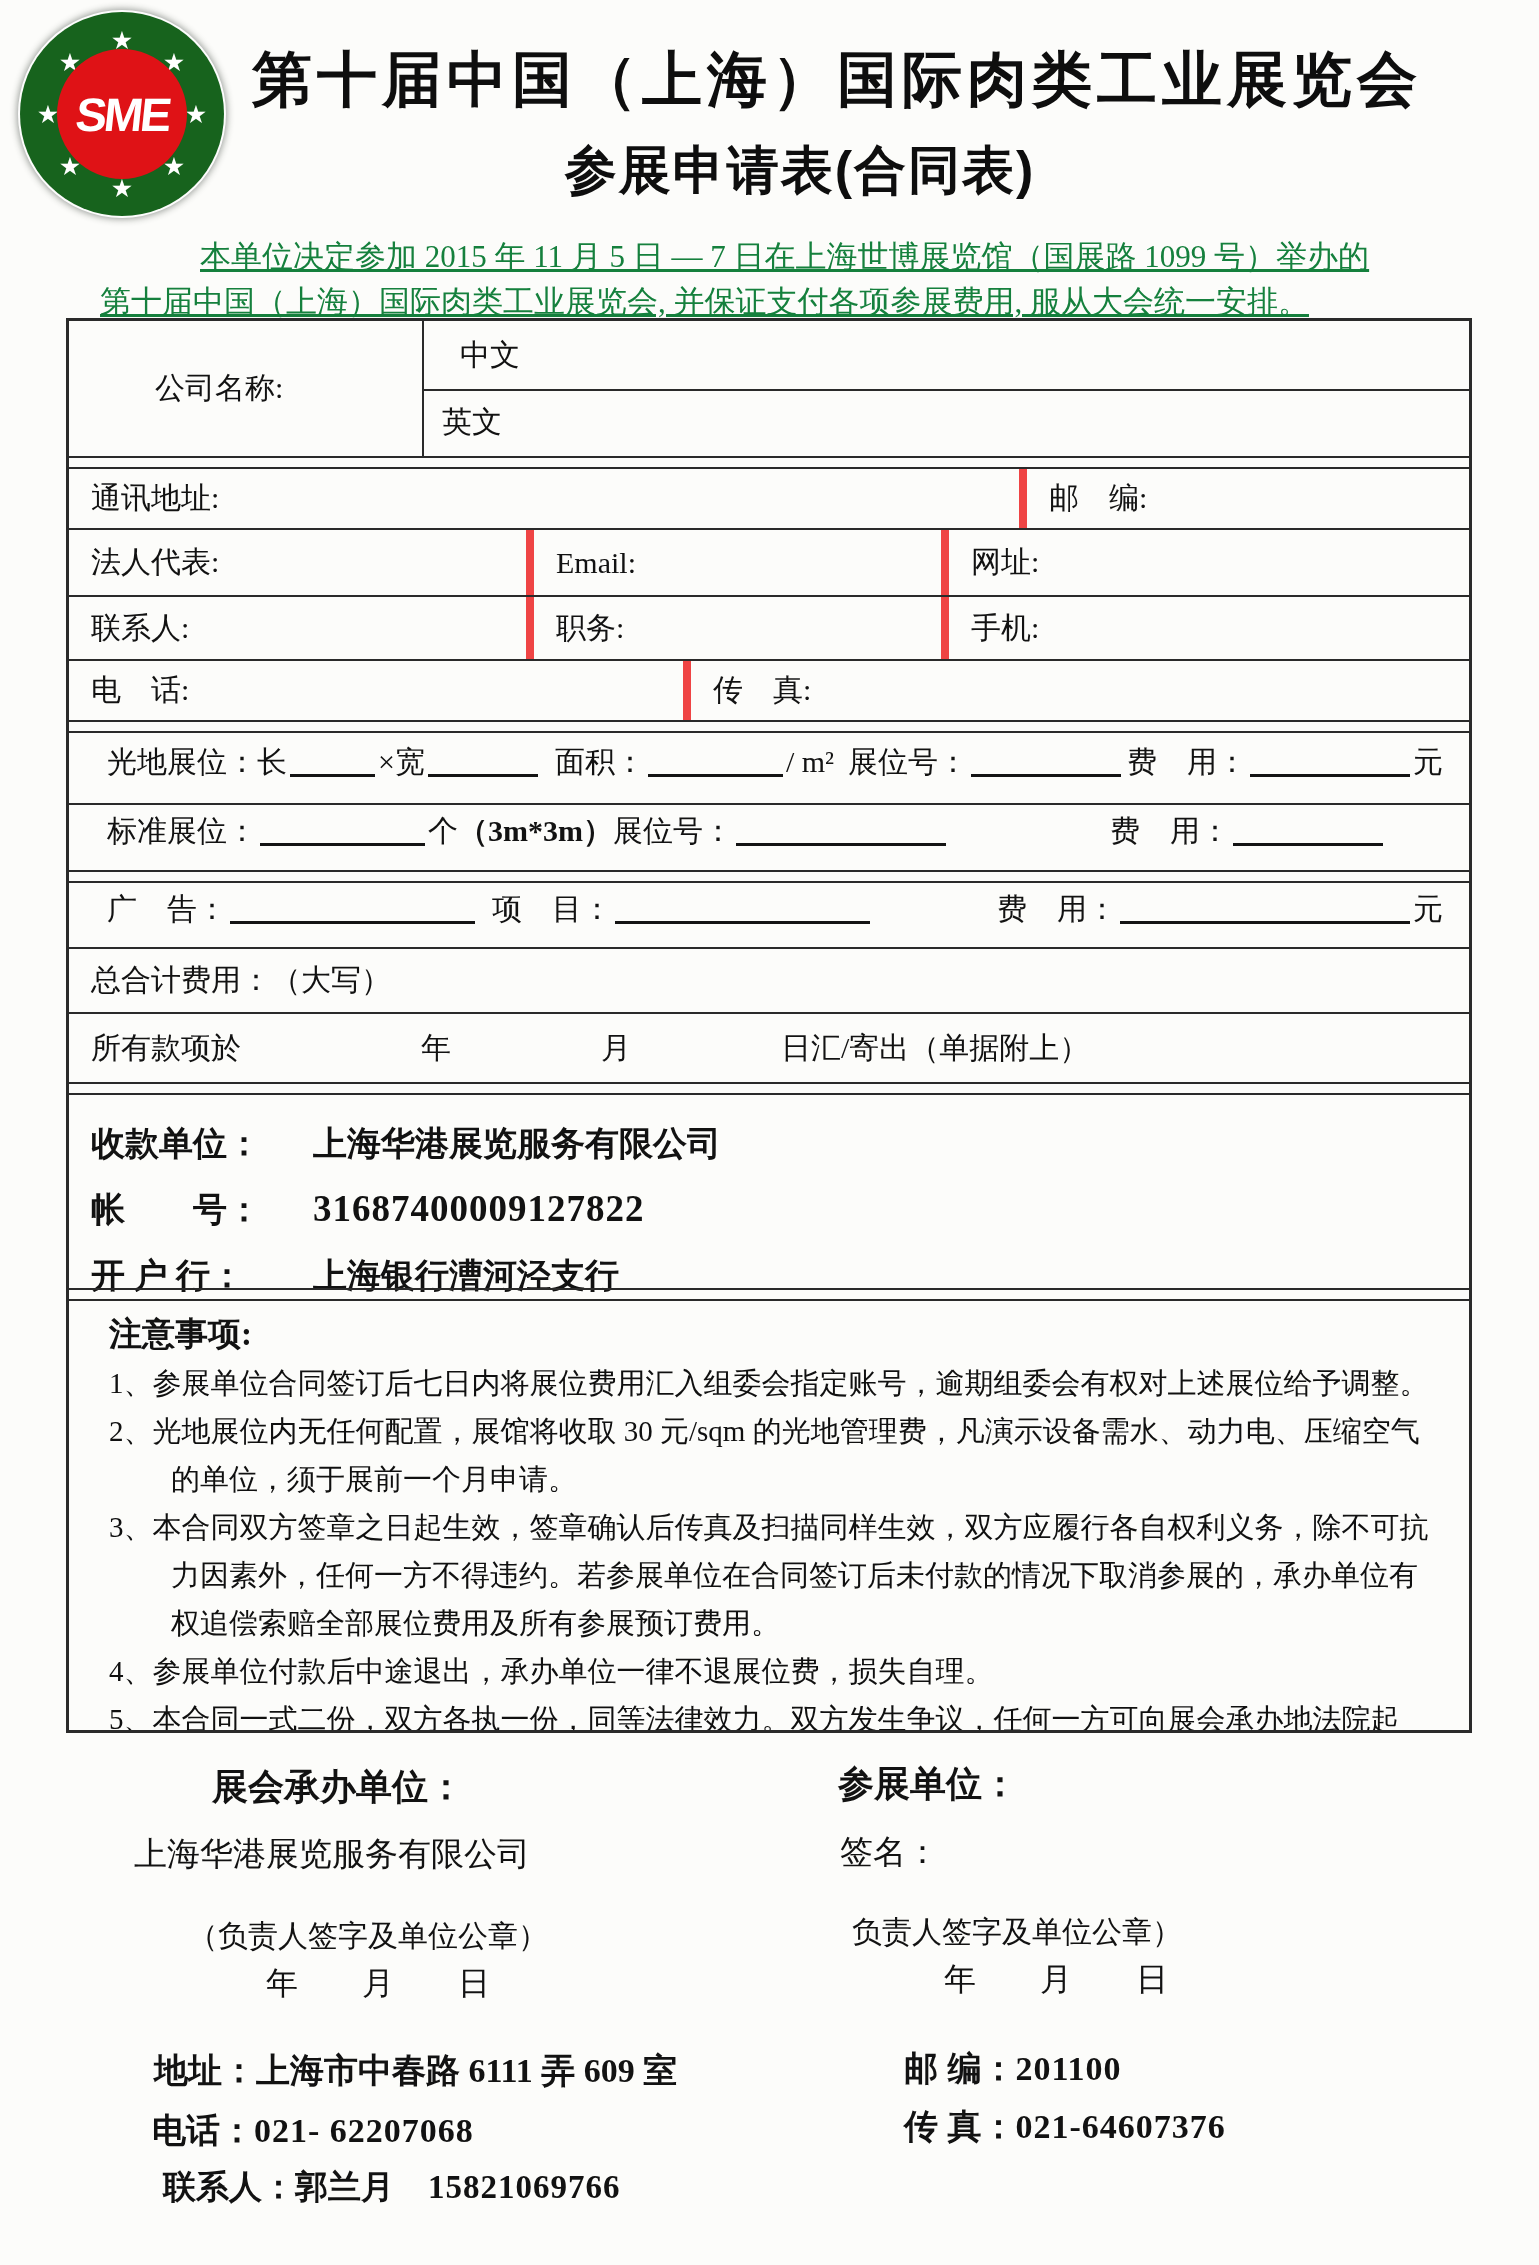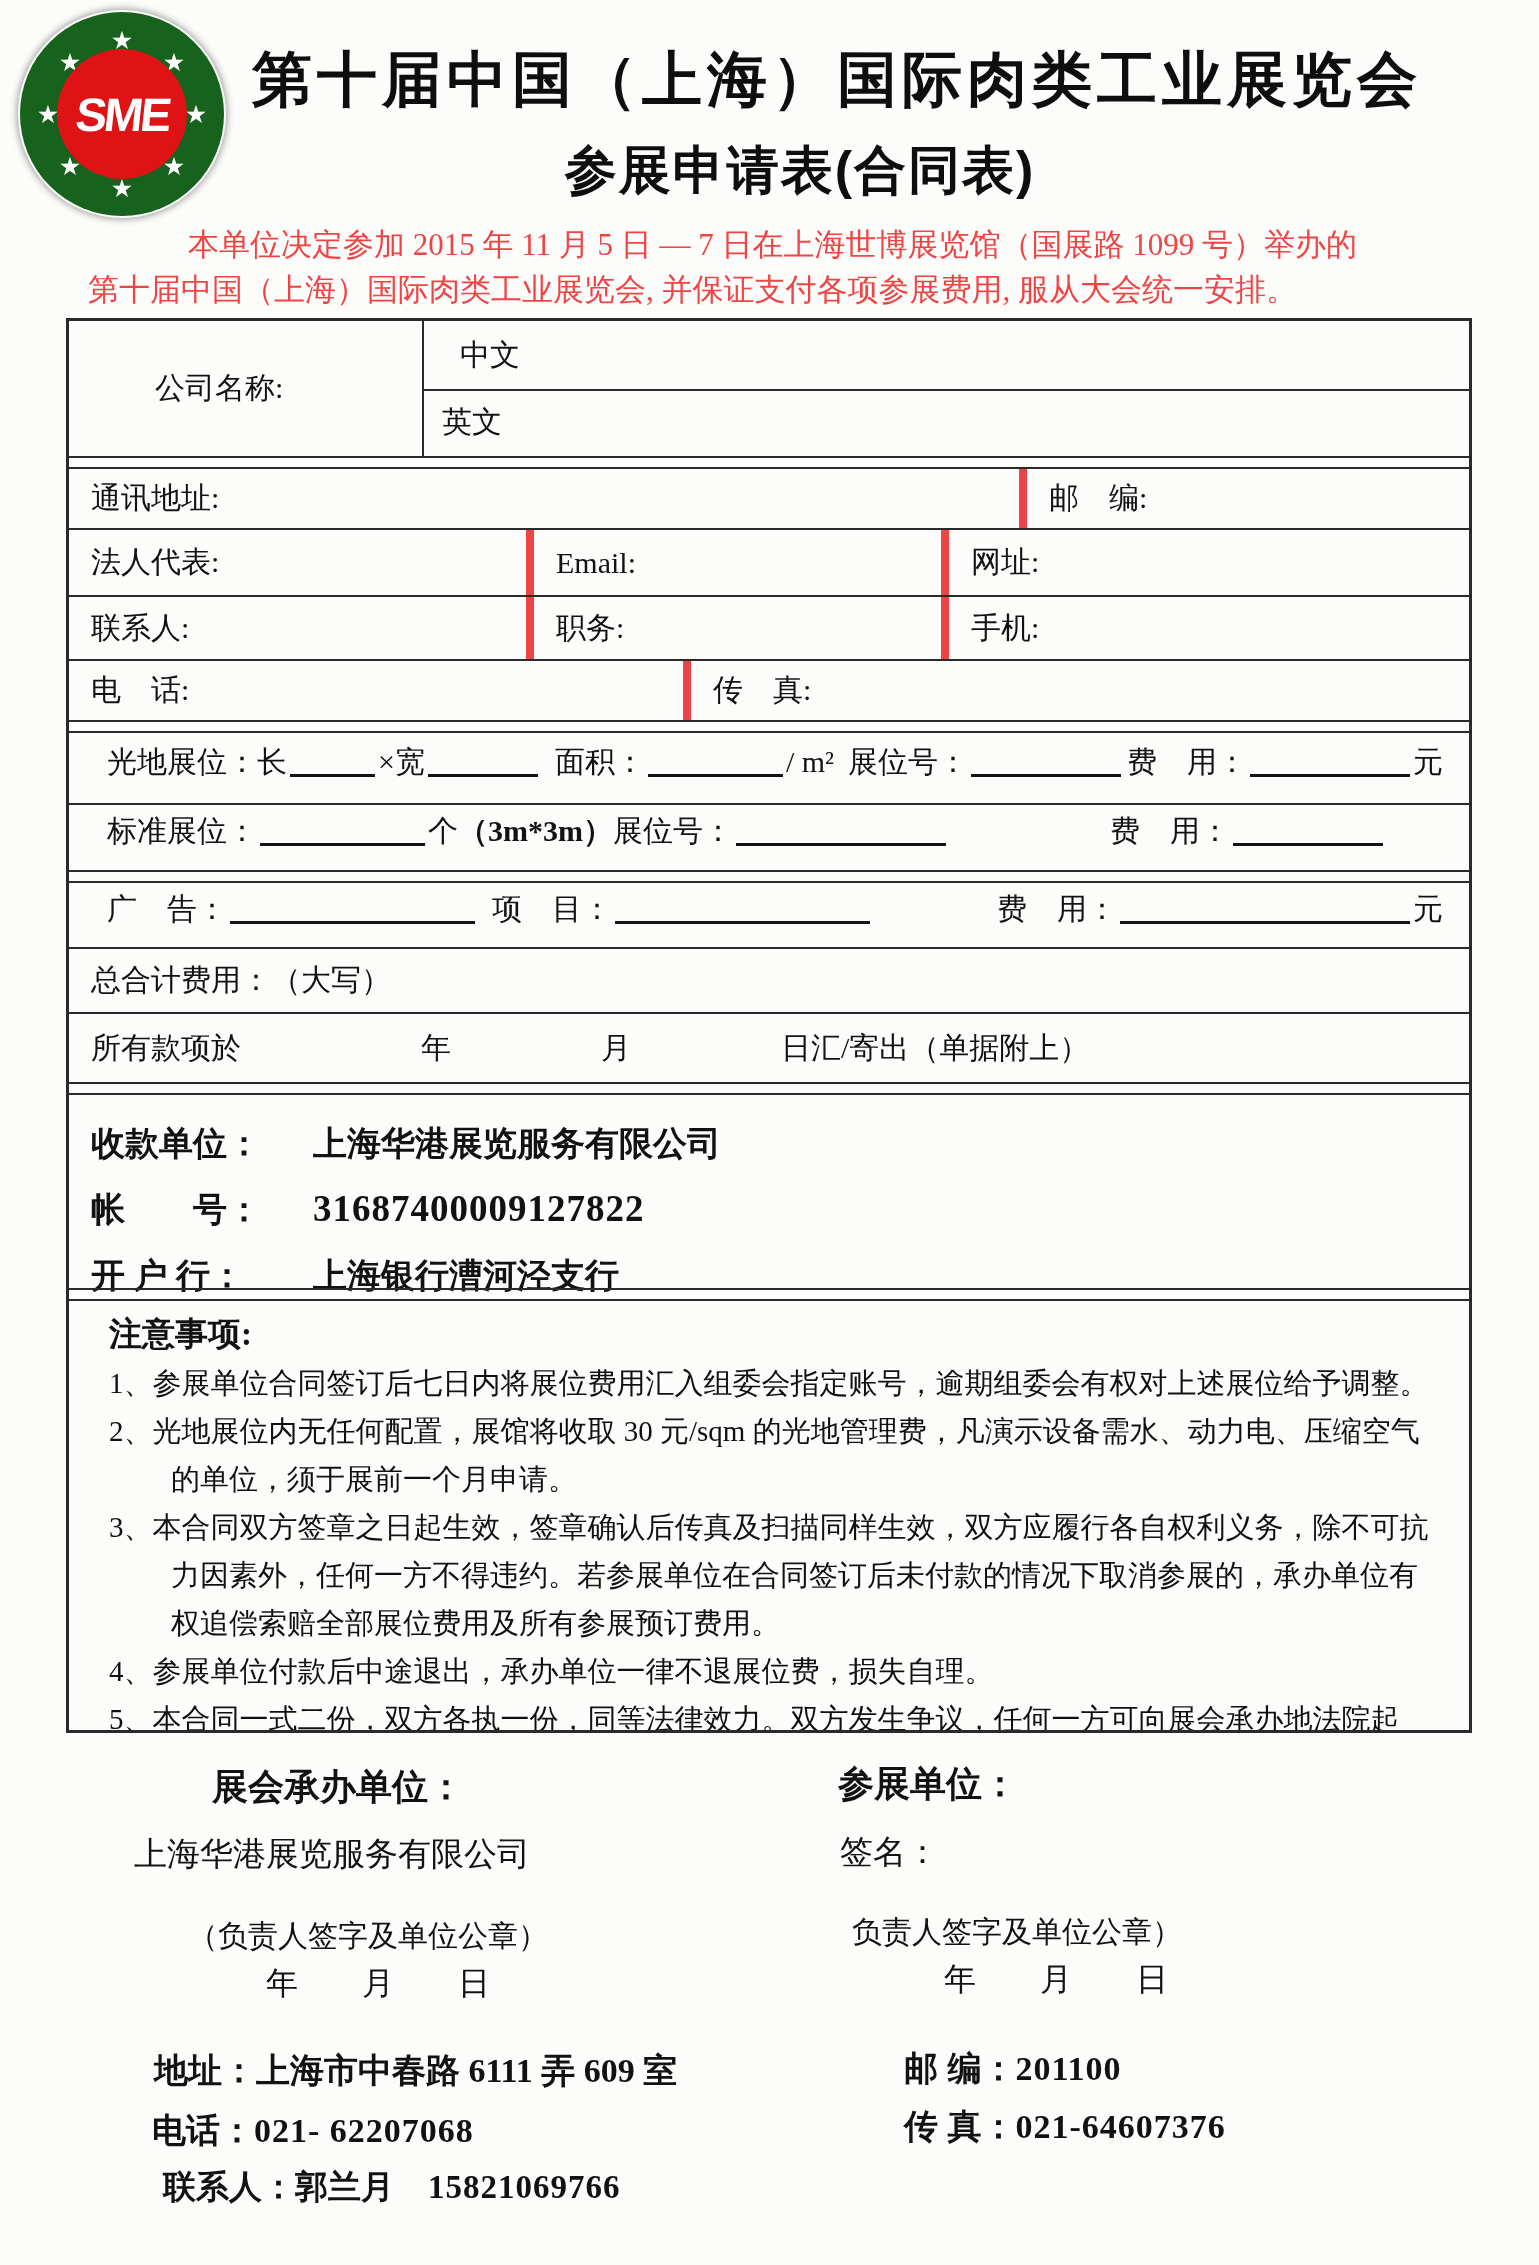--- a/index.html
+++ b/index.html
@@ -17,22 +17,22 @@
   .star{position:absolute;color:#ffffff;font-size:25px;line-height:1;transform:translate(-50%,-50%);}
   .s1{left:102px;top:28px;}  .s2{left:154px;top:50px;}  .s3{left:50px;top:50px;}
   .s4{left:176px;top:102px;} .s5{left:28px;top:102px;}  .s6{left:154px;top:154px;}
   .s7{left:50px;top:154px;}  .s8{left:102px;top:176px;}
 
   
   .title{position:absolute;left:252px;top:40px;width:1230px;font-family:"Liberation Sans",sans-serif;
          font-weight:700;font-size:60px;letter-spacing:5px;color:#0e0e0e;white-space:nowrap;}
   .subtitle{position:absolute;left:60px;top:136px;width:1480px;text-align:center;
             font-family:"Liberation Sans",sans-serif;font-weight:700;font-size:52px;letter-spacing:2px;color:#0e0e0e;}
-  .intro{position:absolute;left:88px;top:222px;width:1272px;margin:0;font-size:31px;line-height:45px;
-         text-indent:100px;color:#ef4444;}
+  .intro{position:absolute;left:88px;top:222px;width:1272px;margin:12px;font-size:31px;line-height:45px;
+         text-indent:100px;color:#15803d;text-decoration:underline;}
 
   
   .form-table{position:absolute;left:66px;top:318px;width:1406px;height:1415px;box-sizing:border-box;
               border:3px solid #2a2a2a;display:flex;flex-direction:column;}
   .trow{display:flex;flex-shrink:0;border-top:2px solid #2a2a2a;box-sizing:border-box;}
   .trow.first{border-top:none;}
   .gap{height:9px;flex-shrink:0;border-top:2px solid #2a2a2a;}
   .cell{display:flex;align-items:center;padding-left:22px;box-sizing:border-box;border-left:8px solid #ef4444;}
   .cell:first-child{border-left:none;}
   .cell.grow{flex:1;}

